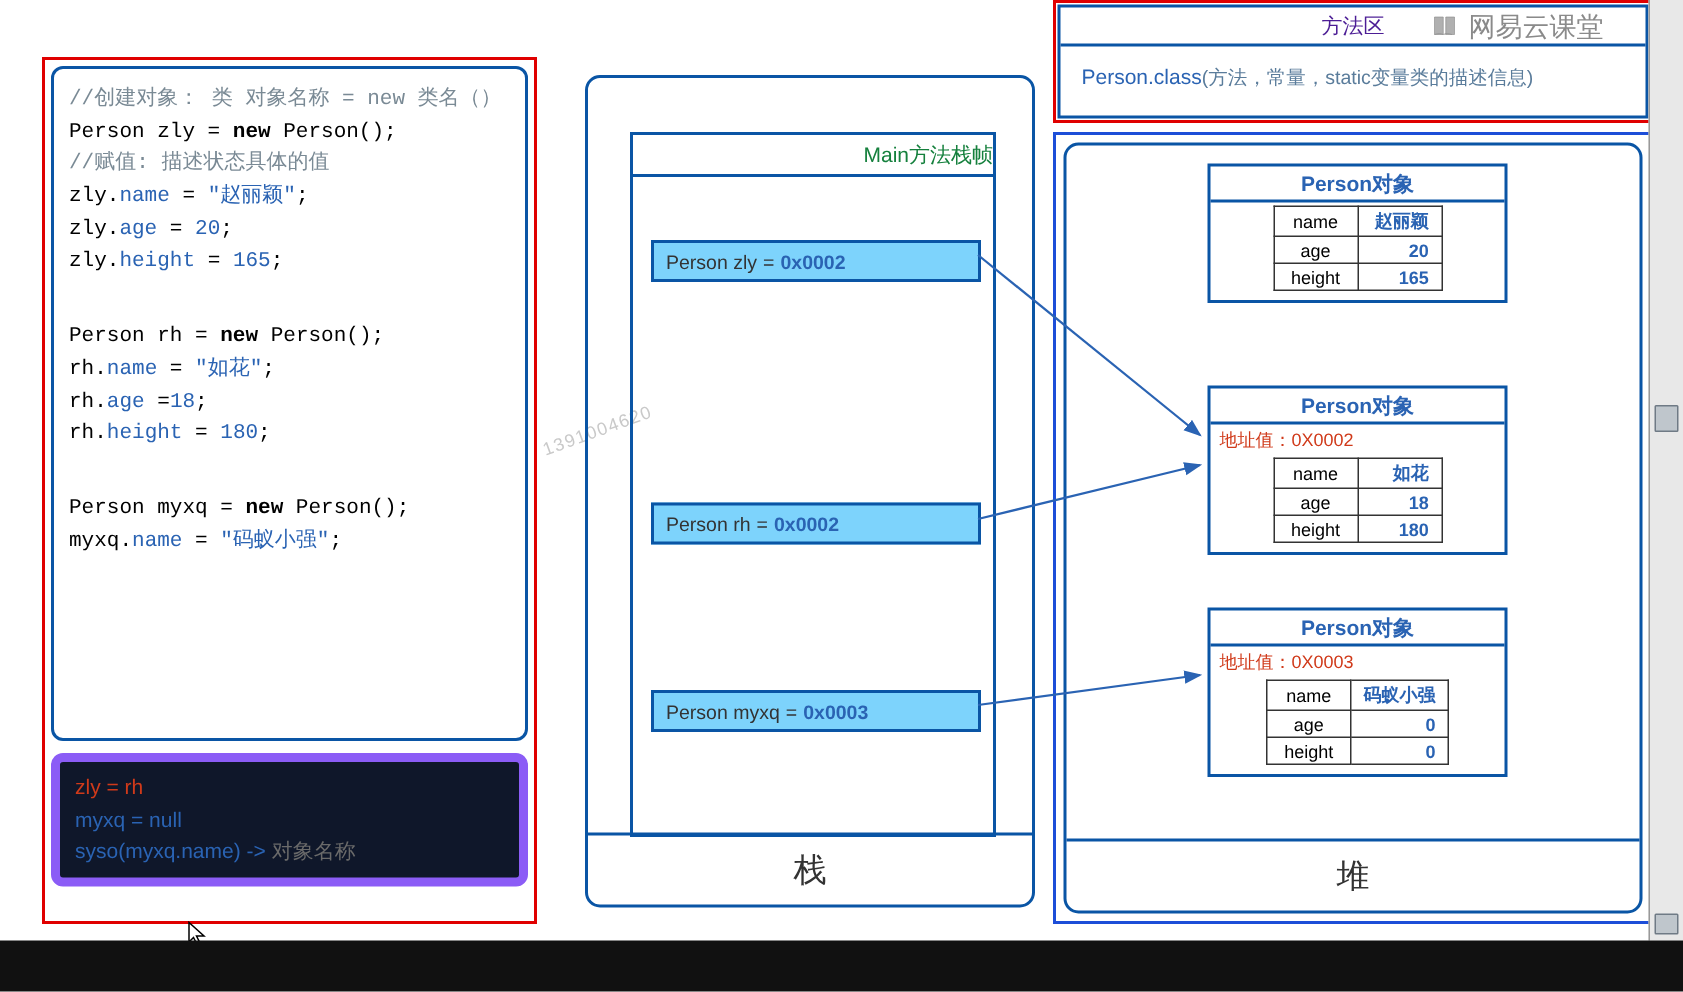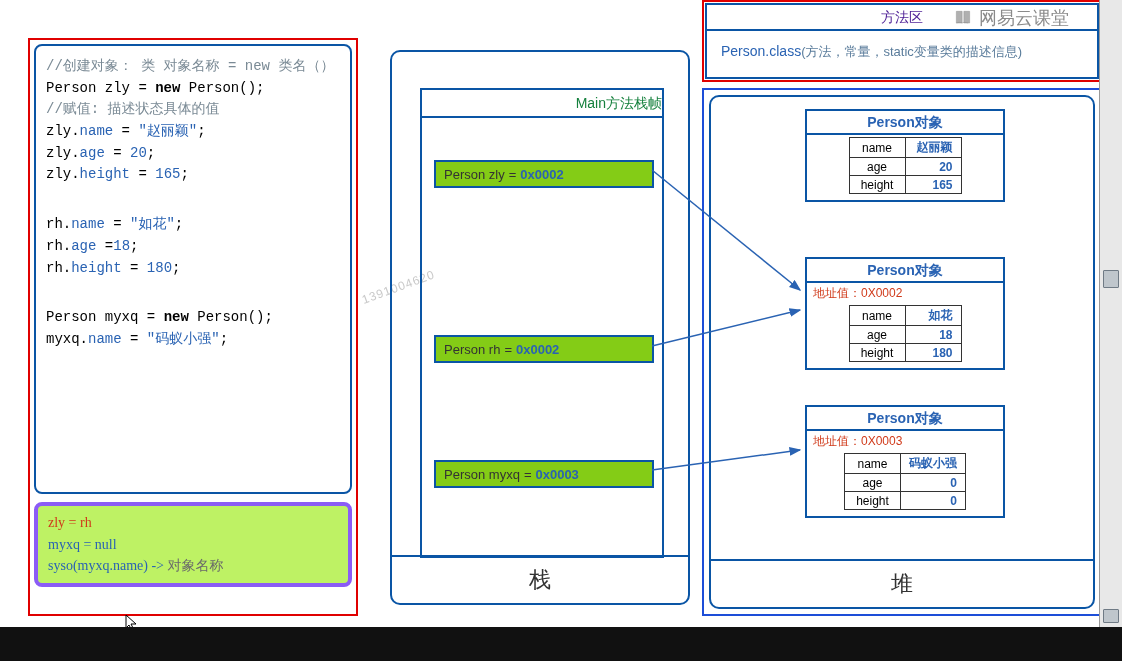--- a/index.html
+++ b/index.html
@@ -87,27 +87,27 @@
   .code-box .kw  { color: #000000; font-weight: bold; }
   .code-box .id  { color: #000000; }
   .code-box .prop{ color: #2a63b3; }
   .code-box .num { color: #2a63b3; }
   .code-box .str { color: #2a63b3; }
   .sep-row { height: 14px; }
 
   .notes-box {
     margin-top: 8px;
     width: 100%;
-    border: 4px solid #8b5cf6;
+    border: 6px solid #8b5cf6;
     border-radius: 8px;
     padding: 6px 10px;
-    font-family: Liberation Serif, serif;
+    font-family: Liberation Sans, sans-serif;
     font-size: 14px;
     line-height: 1.55;
-    background: #bef264;
+    background: #0f172a;
   }
   .notes-box .red  { color: #d03a1a; }
   .notes-box .blue { color: #2a63b3; }
   .notes-box .gray { color: #6a6a6a; }
 
   
   .stack-panel {
     position: absolute;
     left: 390px; top: 50px;
     width: 300px; height: 555px;
@@ -149,21 +149,21 @@
     position: absolute;
     left: 12px;
     width: 220px; height: 28px;
     border: 2px solid #0a55a5;
     display: flex;
     align-items: center;
     padding: 0 8px;
     font-family: "Microsoft YaHei", Arial, sans-serif;
     font-size: 13px;
     color: #333;
-    background: #84cc16;
+    background: #7dd3fc;
   }
   .stack-var .eq { margin: 0 4px; }
   .stack-var .addr { color: #2a63b3; font-weight: 600; }
 
   
   .method-area-outer {
     position: absolute;
     left: 702px; top: 0;
     width: 400px; height: 82px;
     border: 2px solid #e00000;
@@ -275,20 +275,21 @@
   <div class="code-outer">
     <div class="code-box">
       <div><span class="cmt">//创建对象：  类 对象名称 = new 类名（）</span></div>
       <div><span class="id">Person zly = </span><span class="kw">new</span><span class="id"> Person();</span></div>
       <div><span class="cmt">//赋值: 描述状态具体的值</span></div>
       <div><span class="id">zly.</span><span class="prop">name</span><span class="id"> = </span><span class="str">"赵丽颖"</span><span class="id">;</span></div>
       <div><span class="id">zly.</span><span class="prop">age</span><span class="id"> = </span><span class="num">20</span><span class="id">;</span></div>
       <div><span class="id">zly.</span><span class="prop">height</span><span class="id"> = </span><span class="num">165</span><span class="id">;</span></div>
       <div class="sep-row"></div>
         <div class="sep-row"></div>
+      <div><span class="id">Person rh = </span><span class="kw">new</span><span class="id"> Person();</span></div>
       <div><span class="id">rh.</span><span class="prop">name</span><span class="id"> = </span><span class="str">"如花"</span><span class="id">;</span></div>
       <div><span class="id">rh.</span><span class="prop">age</span><span class="id"> =</span><span class="num">18</span><span class="id">;</span></div>
       <div><span class="id">rh.</span><span class="prop">height</span><span class="id"> = </span><span class="num">180</span><span class="id">;</span></div>
       <div class="sep-row"></div>
         <div class="sep-row"></div>
       <div><span class="id">Person myxq = </span><span class="kw">new</span><span class="id"> Person();</span></div>
       <div><span class="id">myxq.</span><span class="prop">name</span><span class="id"> = </span><span class="str">"码蚁小强"</span><span class="id">;</span></div>
     </div>
 
     <div class="notes-box">

